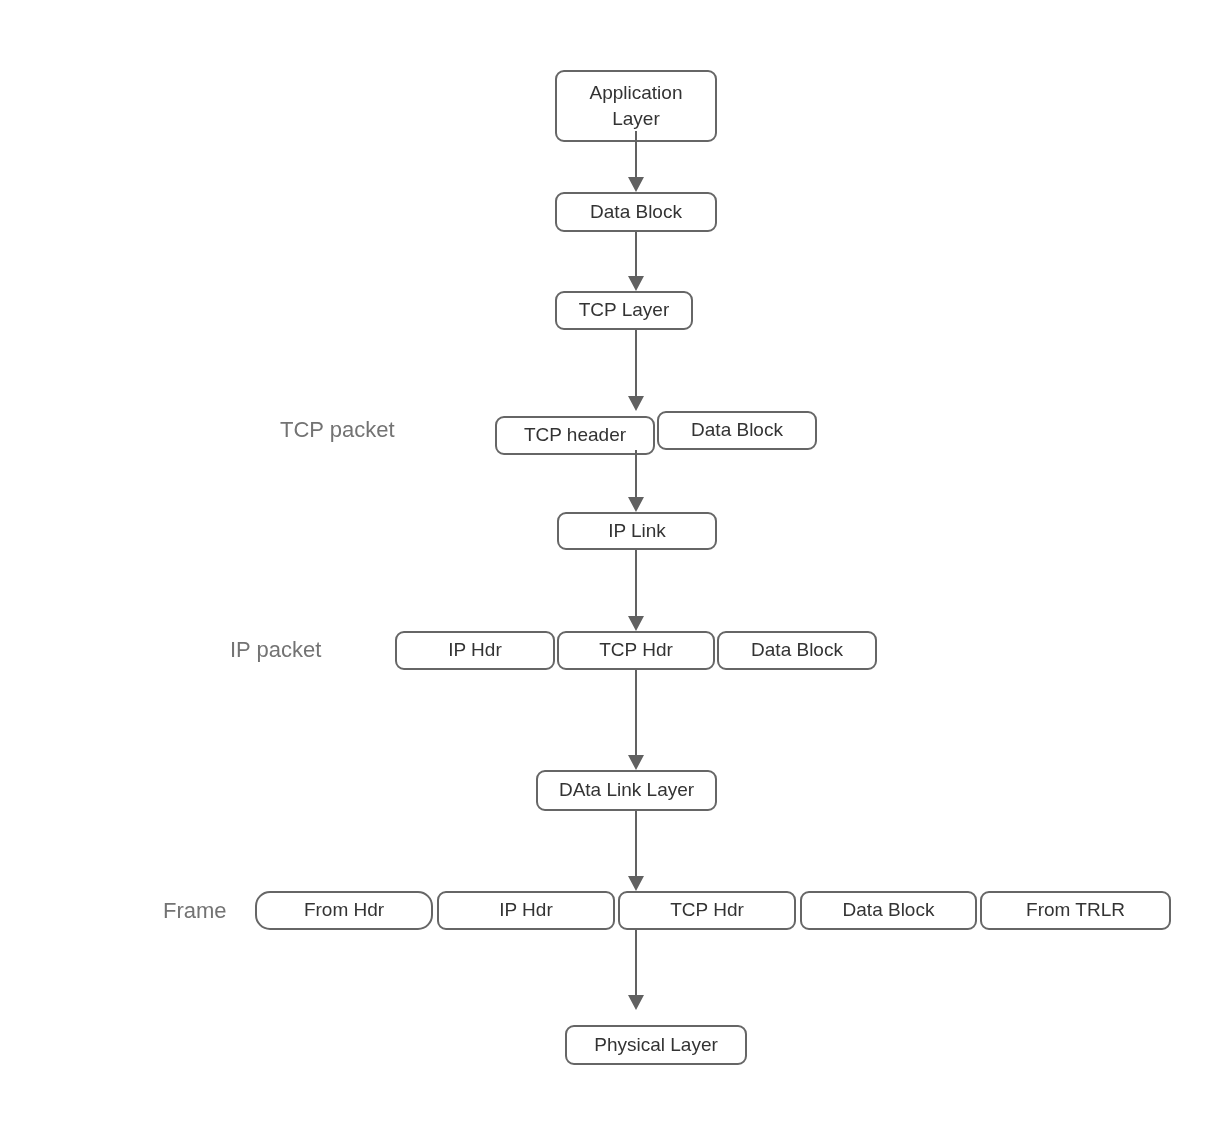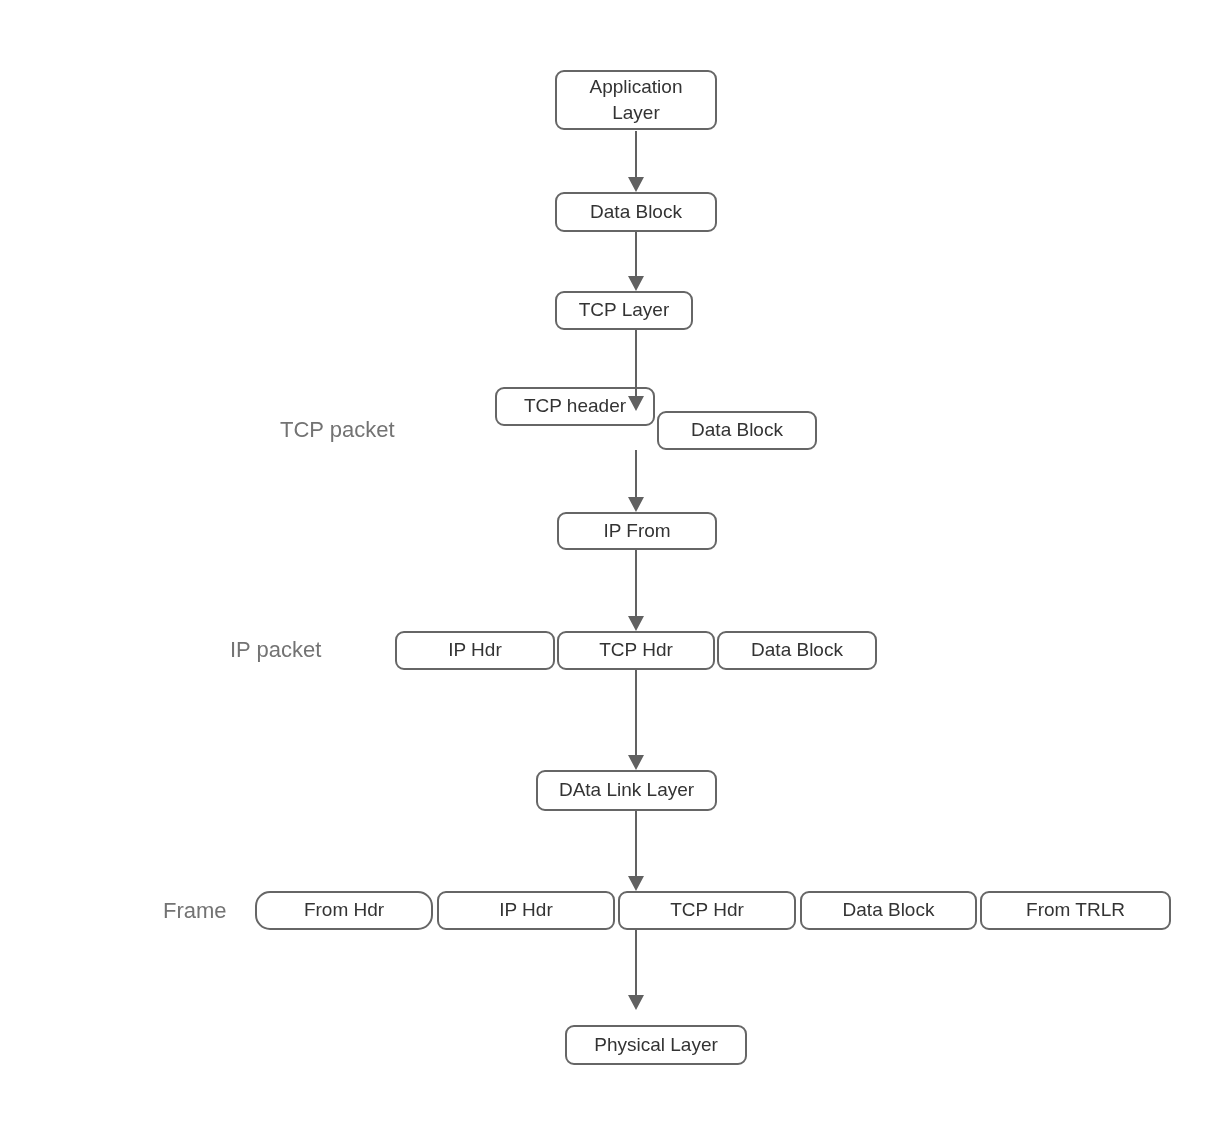--- a/index.html
+++ b/index.html
@@ -45,31 +45,31 @@
     border-left: 8px solid transparent;
     border-right: 8px solid transparent;
     border-top: 15px solid #616161;
   }
 </style>
 </head>
 <body>
 
 <div class="canvas">
 
-  <div class="node" style="left:555px; top:70px; width:162px; height:60px; padding:0 16px;">Application Layer</div>
+  <div class="node" style="left:555px; top:70px; width:162px; height:72px; padding:0 16px;">Application Layer</div>
 
   <div class="node" style="left:555px; top:192px; width:162px; height:40px;">Data Block</div>
 
   <div class="node" style="left:555px; top:291px; width:138px; height:39px;">TCP Layer</div>
 
   <div class="rowlabel" style="left:280px; top:419px;">TCP packet</div>
-  <div class="node" style="left:495px; top:387px; width:160px; height:39px;">TCP header</div>
+  <div class="node" style="left:495px; top:416px; width:160px; height:39px;">TCP header</div>
   <div class="node" style="left:657px; top:411px; width:160px; height:39px;">Data Block</div>
 
-  <div class="node" style="left:557px; top:512px; width:160px; height:38px;">IP From</div>
+  <div class="node" style="left:557px; top:512px; width:160px; height:38px;">IP Link</div>
 
   <div class="rowlabel" style="left:230px; top:639px;">IP packet</div>
   <div class="node" style="left:395px; top:631px; width:160px; height:39px;">IP Hdr</div>
   <div class="node" style="left:557px; top:631px; width:158px; height:39px;">TCP Hdr</div>
   <div class="node" style="left:717px; top:631px; width:160px; height:39px;">Data Block</div>
 
   <div class="node" style="left:536px; top:770px; width:181px; height:41px;">DAta Link Layer</div>
 
   <div class="rowlabel" style="left:163px; top:900px;">Frame</div>
   <div class="node" style="left:255px; top:891px; width:178px; height:39px;border-radius:15px;">From Hdr</div>

